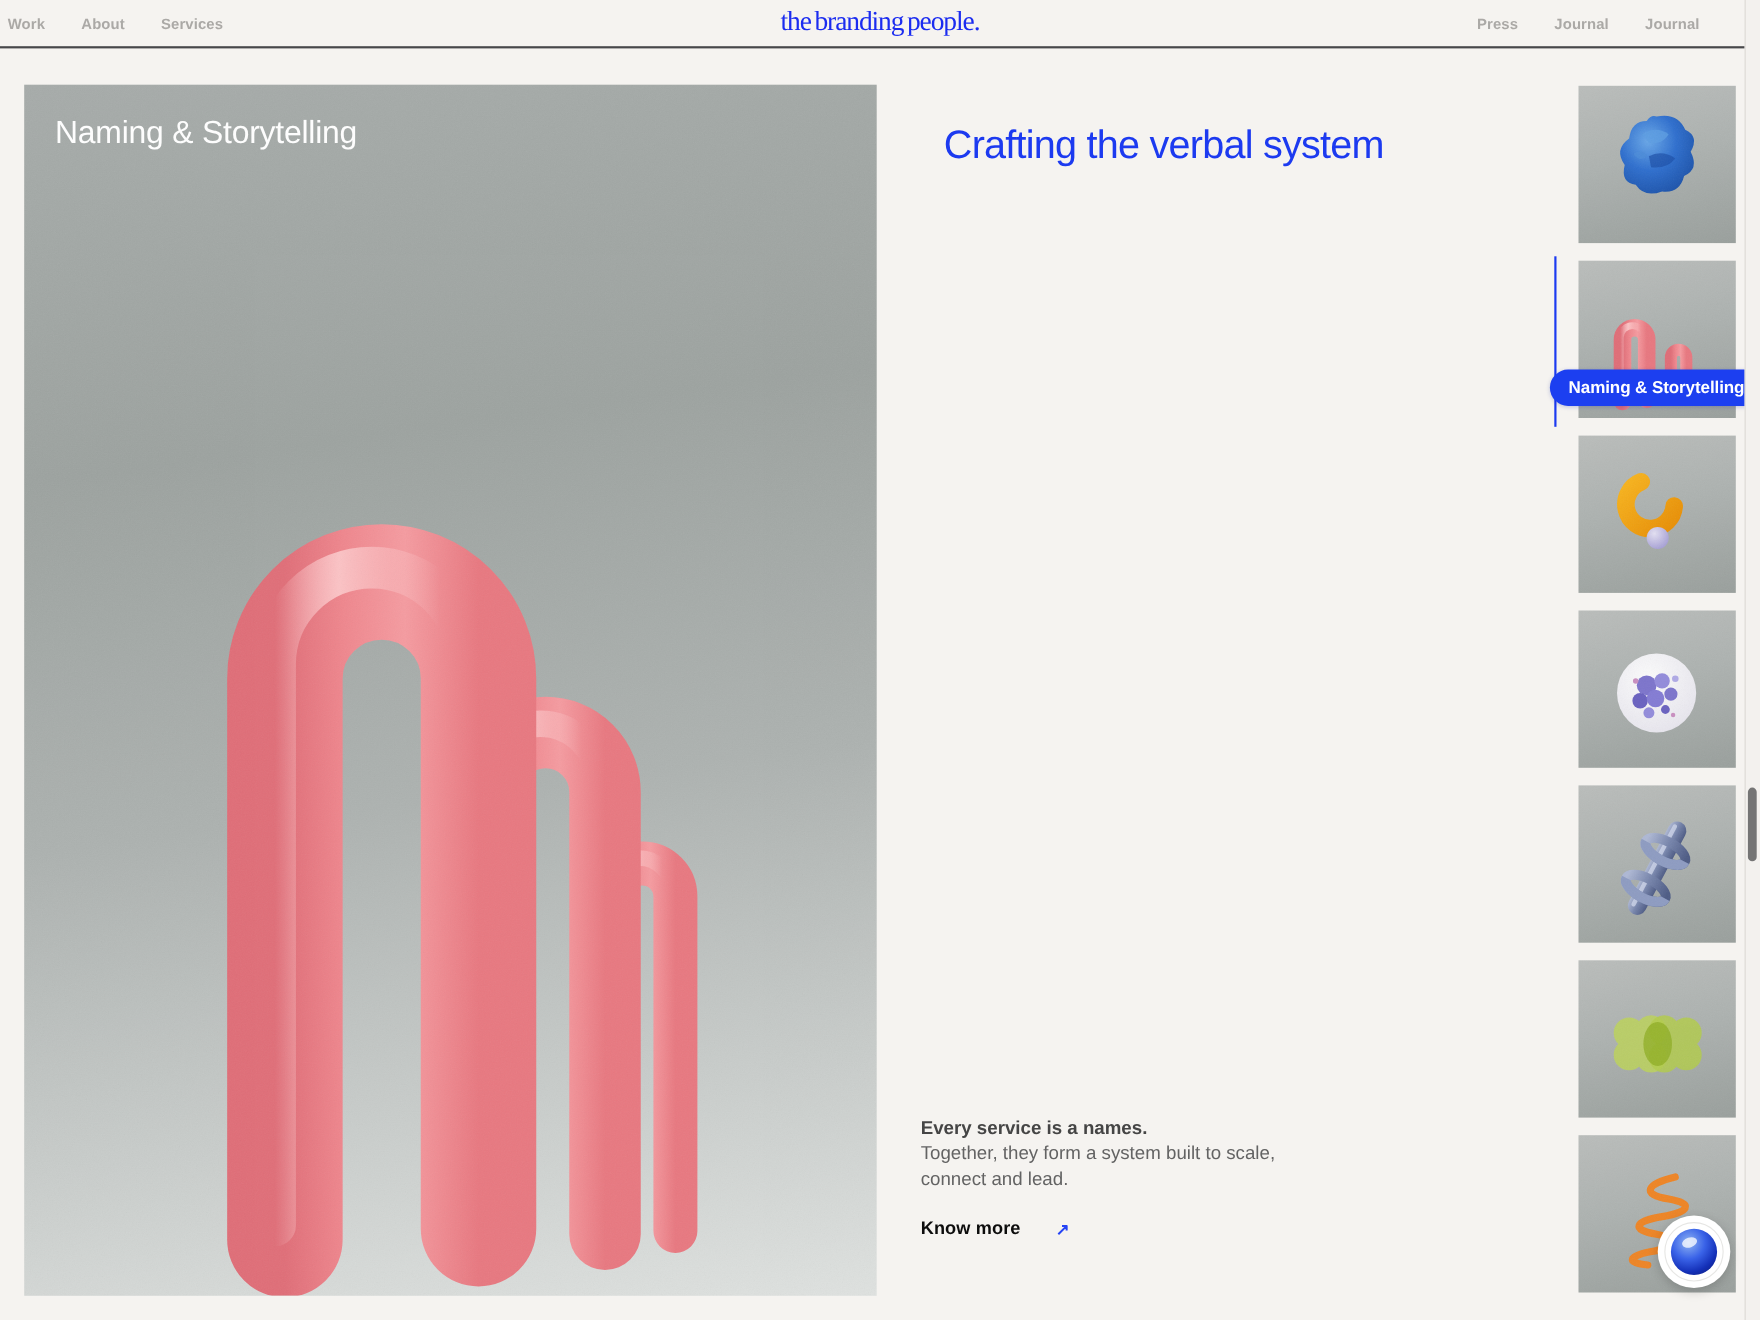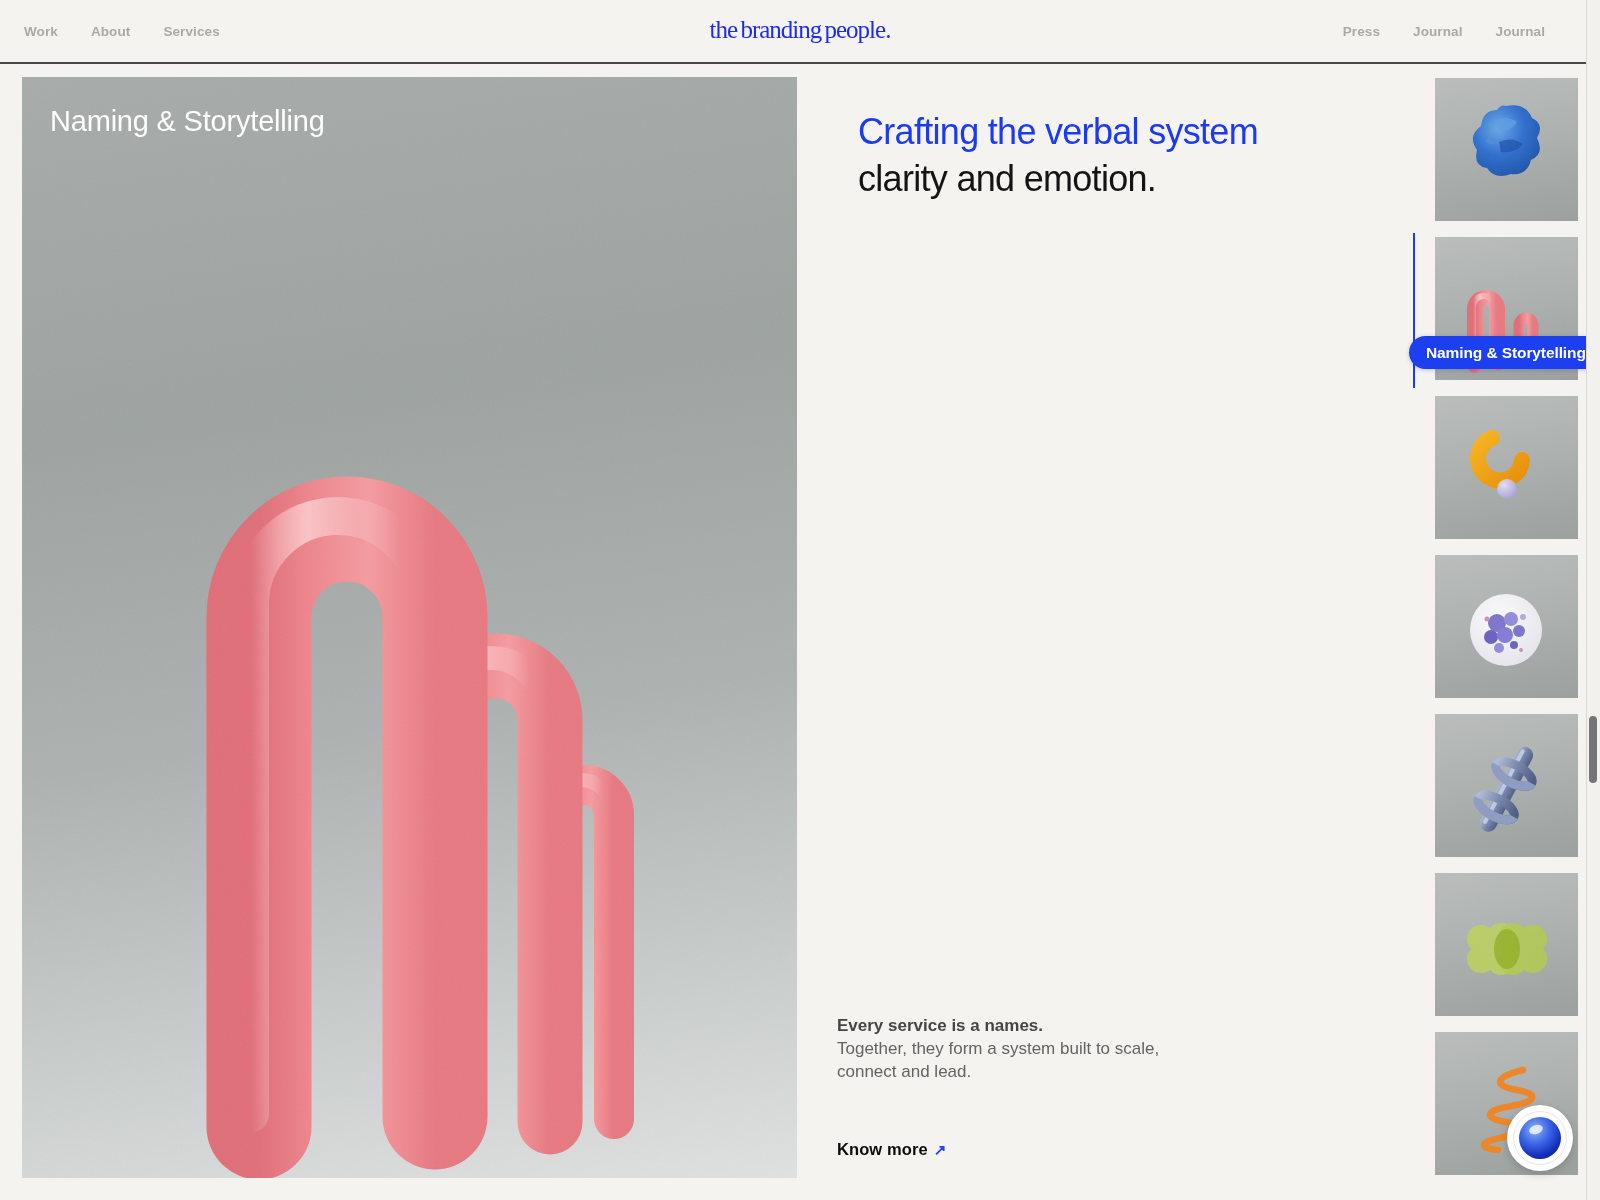--- a/index.html
+++ b/index.html
@@ -4,24 +4,24 @@
 <style>
   html,body{margin:0;padding:0;}
   body{
     width:1600px;height:1200px;position:relative;overflow:hidden;
     background:#f5f3f0;
     font-family:"Liberation Sans", sans-serif;
     -webkit-font-smoothing:antialiased;
   }
   
   .topnav{
-    position:absolute;left:0;top:0;width:1600px;height:64px;
+    position:absolute;left:0;top:0;width:1600px;height:44px;
     background:#f5f3f0;border-bottom:2px solid #47474a;
     display:flex;align-items:center;justify-content:space-between;
-    box-sizing:border-box;padding:0 55px 0 24px;z-index:20;
+    box-sizing:border-box;padding:0 55px 0 7px;z-index:20;
   }
   .navgroup{display:flex;gap:33px;}
   .navlink{
     font-size:13.5px;font-weight:600;color:#aba9a6;letter-spacing:.1px;cursor:pointer;
   }
   .logo{
     position:absolute;left:50%;top:50%;transform:translate(-50%,-54%);
     font-family:"Liberation Serif", serif;
     font-size:25px;color:#1b2cf0;letter-spacing:-1px;font-weight:500;word-spacing:-2px;
     cursor:pointer;white-space:nowrap;
@@ -39,21 +39,21 @@
   
   .headline{
     position:absolute;left:858px;top:108px;width:540px;
     font-size:36px;line-height:47px;font-weight:500;letter-spacing:-.7px;color:#141414;
   }
   .headline .accent{color:#1c3af0;}
   .module-note{position:absolute;left:837px;top:1014px;width:420px;
     font-size:17px;line-height:23px;color:#636363;}
   .module-note .bold{font-weight:700;color:#454545;}
   .know-more{
-    position:absolute;left:837px;top:1140px;display:flex;align-items:center;gap:6px;cursor:pointer;text-align:right;
+    position:absolute;left:837px;top:1108px;display:flex;align-items:center;gap:32px;cursor:pointer;text-align:right;
   }
   .know-more .label{font-size:16.5px;font-weight:800;color:#0d0d0d;letter-spacing:.1px;}
   .know-more .arrow{font-size:15px;font-weight:800;color:#2543f5;}
   
   .thumb{
     position:absolute;left:1435px;width:143px;height:143px;overflow:hidden;cursor:pointer;
     background:linear-gradient(168deg,#babdbb 0%,#adb2b0 45%,#9aa09d 100%);
   }
   .active-line{position:absolute;left:1413px;top:233px;width:2px;height:155px;background:#1c3af0;}
   .active-badge{
@@ -130,21 +130,20 @@
     <path d="M 237 1050 L 237 540 A 88 88 0 0 1 413 540 L 413 1040" fill="none" stroke="url(#pinkG)" stroke-width="105" stroke-linecap="round"></path>
     <path d="M 237 1050 L 237 540 A 88 88 0 0 1 413 540 L 413 1040" transform="translate(-9,-13)" fill="none" stroke="url(#pinkH)" stroke-width="38" stroke-linecap="round"></path>
 
     <rect x="0" y="0" width="775" height="1101" filter="url(#noiseF)" opacity="0.07"></rect>
   </svg>
   <div class="slide-title">Naming &amp; Storytelling</div>
 </div>
 
 <div class="headline">
   <div><span class="accent">Crafting the verbal system</span></div>
-  <div>clarity and emotion.</div>
 </div>
 
 <div class="module-note">
   <div class="bold">Every service is a names.</div>
   <div>Together, they form a system built to scale,</div>
   <div>connect and lead.</div>
 </div>
 
 <div class="know-more">
   <span class="label">Know more</span>

